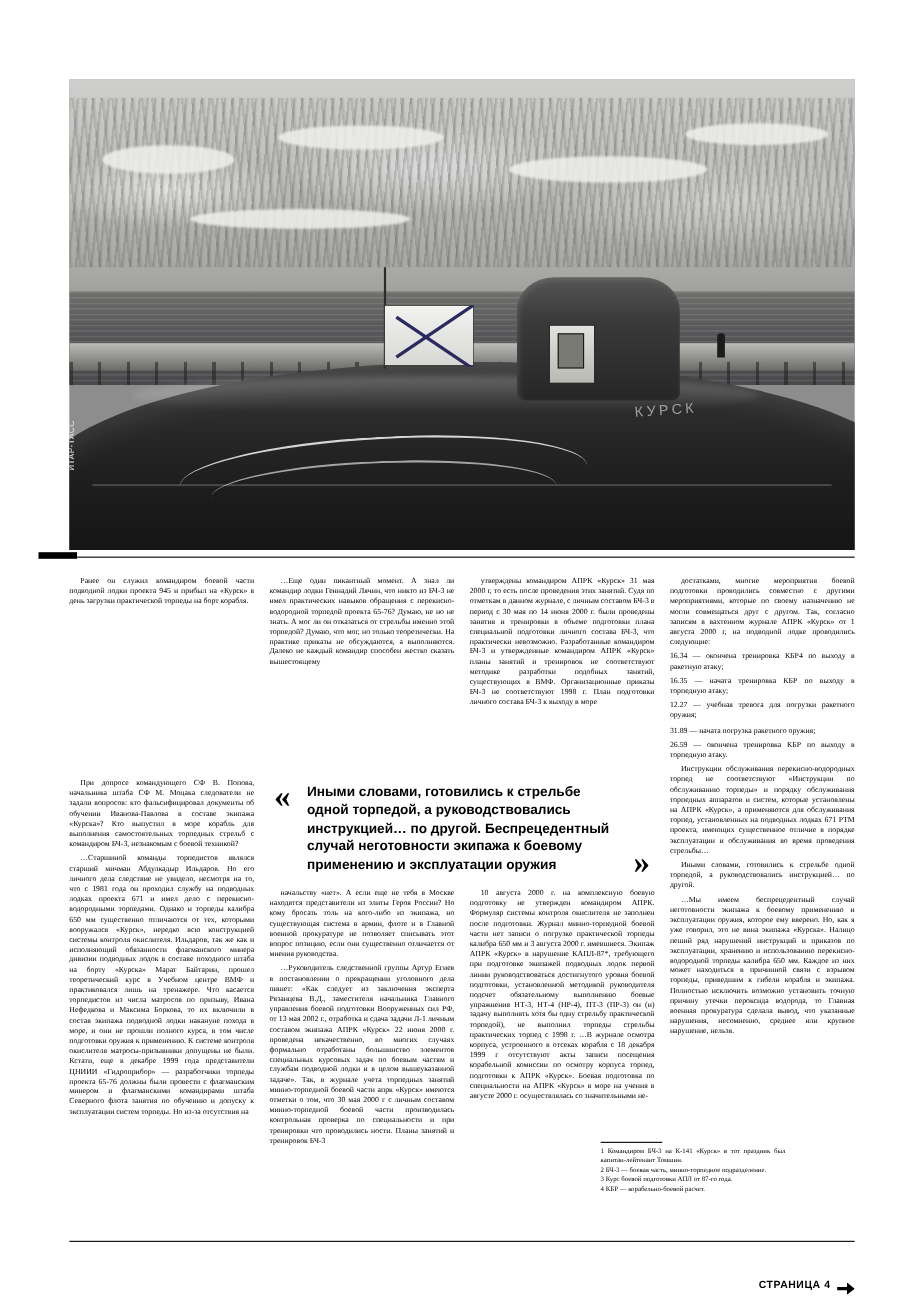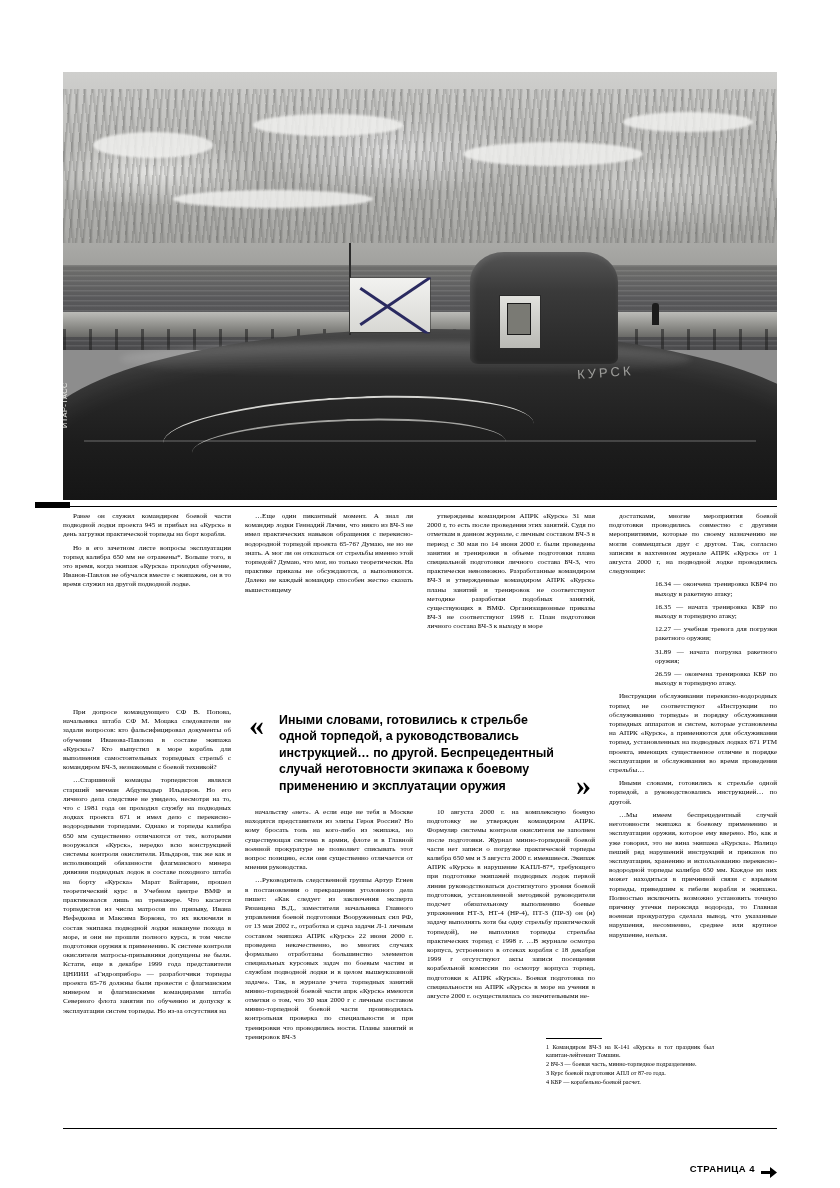--- a/index.html
+++ b/index.html
@@ -195,29 +195,29 @@
   
   .cols {
     position:absolute;
     left: 63px;
     top: 512px;
     width: 714px;
     height: 606px;
   }
   .col {
     position:absolute;
-    top:0;
+    top:12px;
     width: 168px;
     font-size: 7.1px;
     line-height: 9.2px;
     text-align: justify;
     hyphens: auto;
   }
   .col p { margin: 0 0 4px 0; text-indent: 10px; }
-  .col p.noind { text-indent: 0; margin-left: 46px; }
+  .col p.noind { text-indent: 0; }
   .c1 { left: 0px; }
   .c2 { left: 182px; }
   .c3 { left: 364px; }
   .c4 { left: 546px; }
 
   .col-l1 { height: 180px; }
   .col-l2 { top: 196px; }
 
   
   .pullquote {
@@ -323,21 +323,20 @@
     <div class="photo-credit">ИТАР-ТАСС</div>
   </div>
 
   <div class="rule-thick"></div>
   <div class="rule-top"></div>
 
   <div class="cols">
 
     <div class="col c1 col-l1">
       <p>Ранее он служил командиром боевой части подводной лодки проекта 945 и прибыл на «Курск» в день загрузки практической торпеды на борт корабля.</p>
-      <p>Но в его зачетном листе вопросы эксплуатации торпед калибра 650 мм не отражены*. Больше того, в это время, когда экипаж «Курска» проходил обучение, Иванов-Павлов не обучался вместе с экипажем, он в то время служил на другой подводной лодке.</p>
     </div>
     <div class="col c1 col-l2">
       <p>При допросе командующего СФ В. Попова, начальника штаба СФ М. Моцака следователи не задали вопросов: кто фальсифицировал документы об обучении Иванова-Павлова в составе экипажа «Курска»? Кто выпустил в море корабль для выполнения самостоятельных торпедных стрельб с командиром БЧ-3, незнакомым с боевой техникой?</p>
       <p>…Старшиной команды торпедистов являлся старший мичман Абдулкадыр Ильдаров. Но его личного дела следствие не увидело, несмотря на то, что с 1981 года он проходил службу на подводных лодках проекта 671 и имел дело с перекисно-водородными торпедами. Однако и торпеды калибра 650 мм существенно отличаются от тех, которыми вооружался «Курск», нередко всю конструкцией системы контроля окислителя. Ильдаров, так же как и исполняющий обязанности флагманского минера дивизии подводных лодок в составе походного штаба на борту «Курска» Марат Байтарин, прошел теоретический курс в Учебном центре ВМФ и практиковался лишь на тренажере. Что касается торпедистов из числа матросов по призыву, Ивана Нефедкова и Максима Боркова, то их включили в состав экипажа подводной лодки накануне похода в море, и они не прошли полного курса, в том числе подготовки оружия к применению. К системе контроля окислителя матросы-призывники допущены не были. Кстати, еще в декабре 1999 года представители ЦНИИИ «Гидроприбор» — разработчики торпеды проекта 65-76 должны были провести с флагманским минером и флагманскими командирами штаба Северного флота занятия по обучению и допуску к эксплуатации систем торпеды. Но из-за отсутствия на</p>
     </div>
 
     <div class="col c2 col-l1">
       <p>…Еще один пикантный момент. А знал ли командир лодки Геннадий Лячин, что никто из БЧ-3 не имел практических навыков обращения с перекисно-водородной торпедой проекта 65-76? Думаю, не но не знать. А мог ли он отказаться от стрельбы именно этой торпедой? Думаю, что мог, но только теоретически. На практике приказы не обсуждаются, а выполняются. Далеко не каждый командир способен жестко сказать вышестоящему</p>
     </div>
     <div class="col c2" style="top:296px;">

